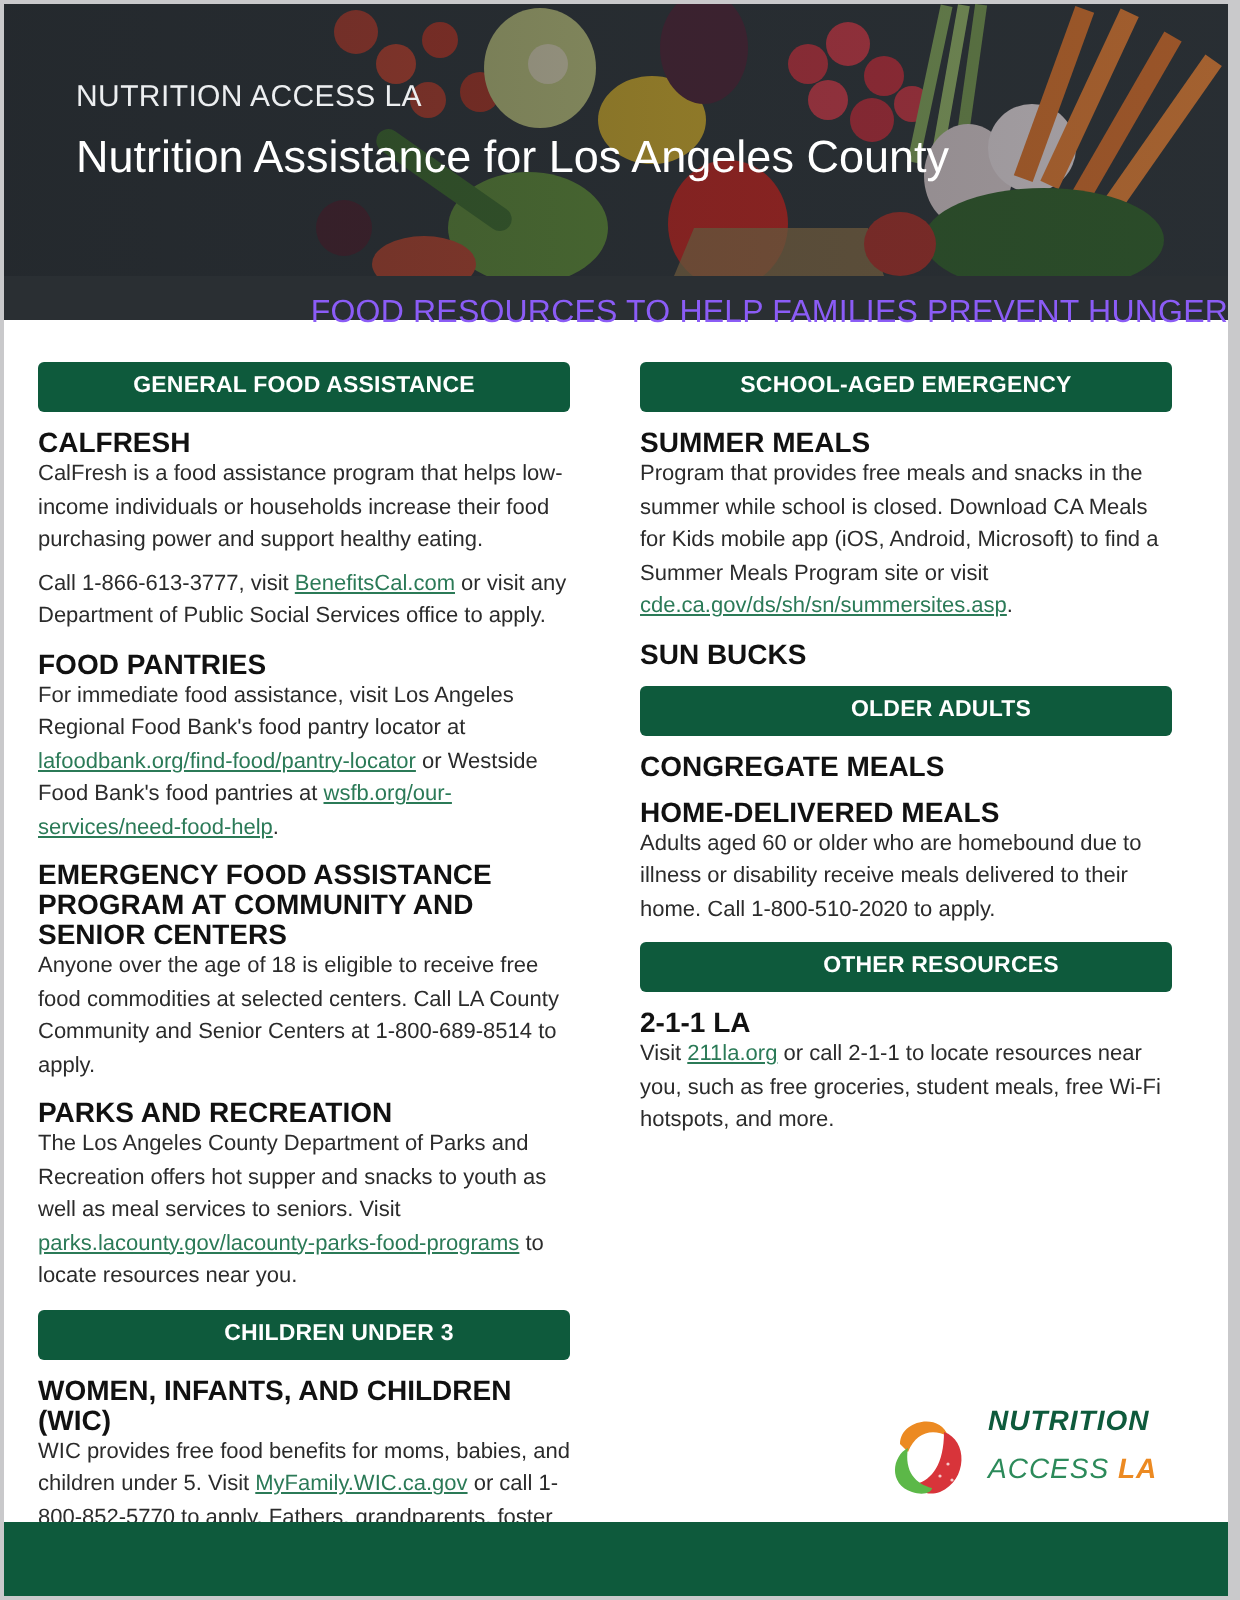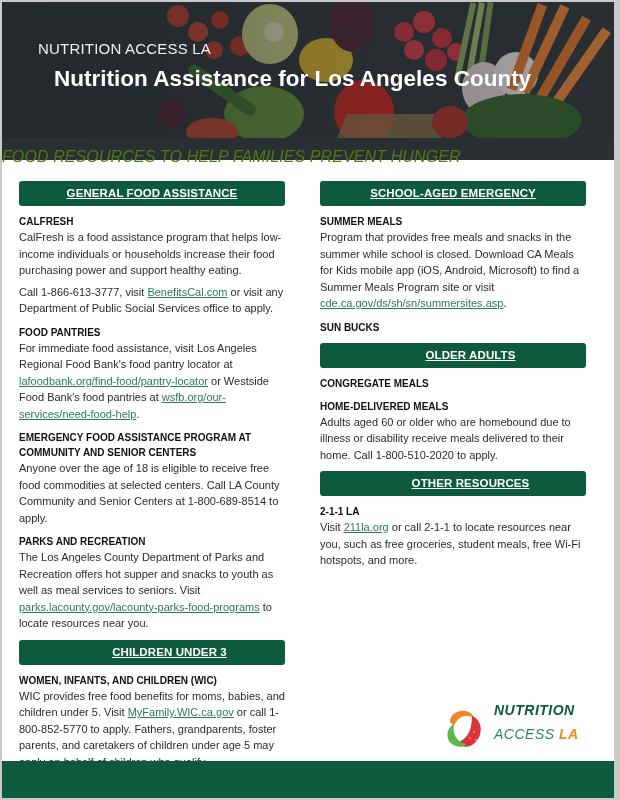--- a/index.html
+++ b/index.html
@@ -18,38 +18,37 @@
     background: #2a2f33; overflow: hidden;
   }
   .hero-bg { position: absolute; left: 0; top: 0; width: 612px; height: 136px; }
   .hero-overlay { position: absolute; left: 0; top: 0; width: 612px; height: 136px;
     background: linear-gradient(90deg, rgba(30,34,38,0.55) 0%, rgba(30,34,38,0.35) 55%, rgba(30,34,38,0.25) 100%); }
   .hero-kicker {
     position: absolute; left: 36px; top: 38px; color: #eceef0;
     font-size: 15px; letter-spacing: 0.2px;
   }
   .hero-title {
-    position: absolute; left: 52px; top: 62px; width: 520px; color: #ffffff;
-    font-size: 22.5px; font-weight: bold; line-height: 30px;
+    position: absolute; left: 36px; top: 62px; width: 520px; color: #ffffff;
+    font-size: 22.5px; font-weight: normal; line-height: 30px;
   }
   .subtitle {
-    position: absolute; left: 0; top: 146px; width: 612px; text-align: left;
-    font-size: 16px; color: #4d7c0f; letter-spacing: 0.1px; font-style: italic;
+    position: absolute; left: 0; top: 146px; width: 612px; text-align: right;
+    font-size: 16px; color: #8b5cf6; letter-spacing: 0.1px;
   }
   .col { position: absolute; top: 179px; width: 266px; }
   .col.left { left: 17px; }
   .col.right { left: 318px; }
   .band {
     background: #0e5a3c; color: #fff; font-weight: bold; font-size: 11.5px;
     text-align: center; height: 25px; line-height: 25px; border-radius: 3px;
     letter-spacing: 0.1px;
-    text-decoration: underline;
   }
   .item { margin-top: 8px; }
-  .item h3 { margin: 0; font-size: 10px; font-weight: bold; color: #111; line-height: 15px; }
+  .item h3 { margin: 0; font-size: 14px; font-weight: bold; color: #111; line-height: 15px; }
   .item p { margin: 0; font-size: 11px; color: #2b2b2b; line-height: 16.5px; }
   .item p + p { margin-top: 5px; }
   a.lnk { color: #2b7a57; text-decoration: underline; }
   .band.mid { margin-top: 8px; padding-left: 35px; }
   .logo { position: absolute; left: 434px; top: 700px; width: 160px; height: 48px; }
   .logo-text1 { position: absolute; left: 58px; top: 0; font-size: 14px; font-weight: bold; font-style: italic; color: #0e5a3c; letter-spacing: 0.5px; }
   .logo-text2 { position: absolute; left: 58px; top: 24px; font-size: 14px; font-style: italic; color: #2c8a5a; letter-spacing: 0.5px; }
   .logo-text2 b { color: #ec8a22; font-weight: bold; }
   .footer-band { position: absolute; left: 0; top: 759px; width: 612px; height: 37px; background: #0e5a3c; }
 </style>

